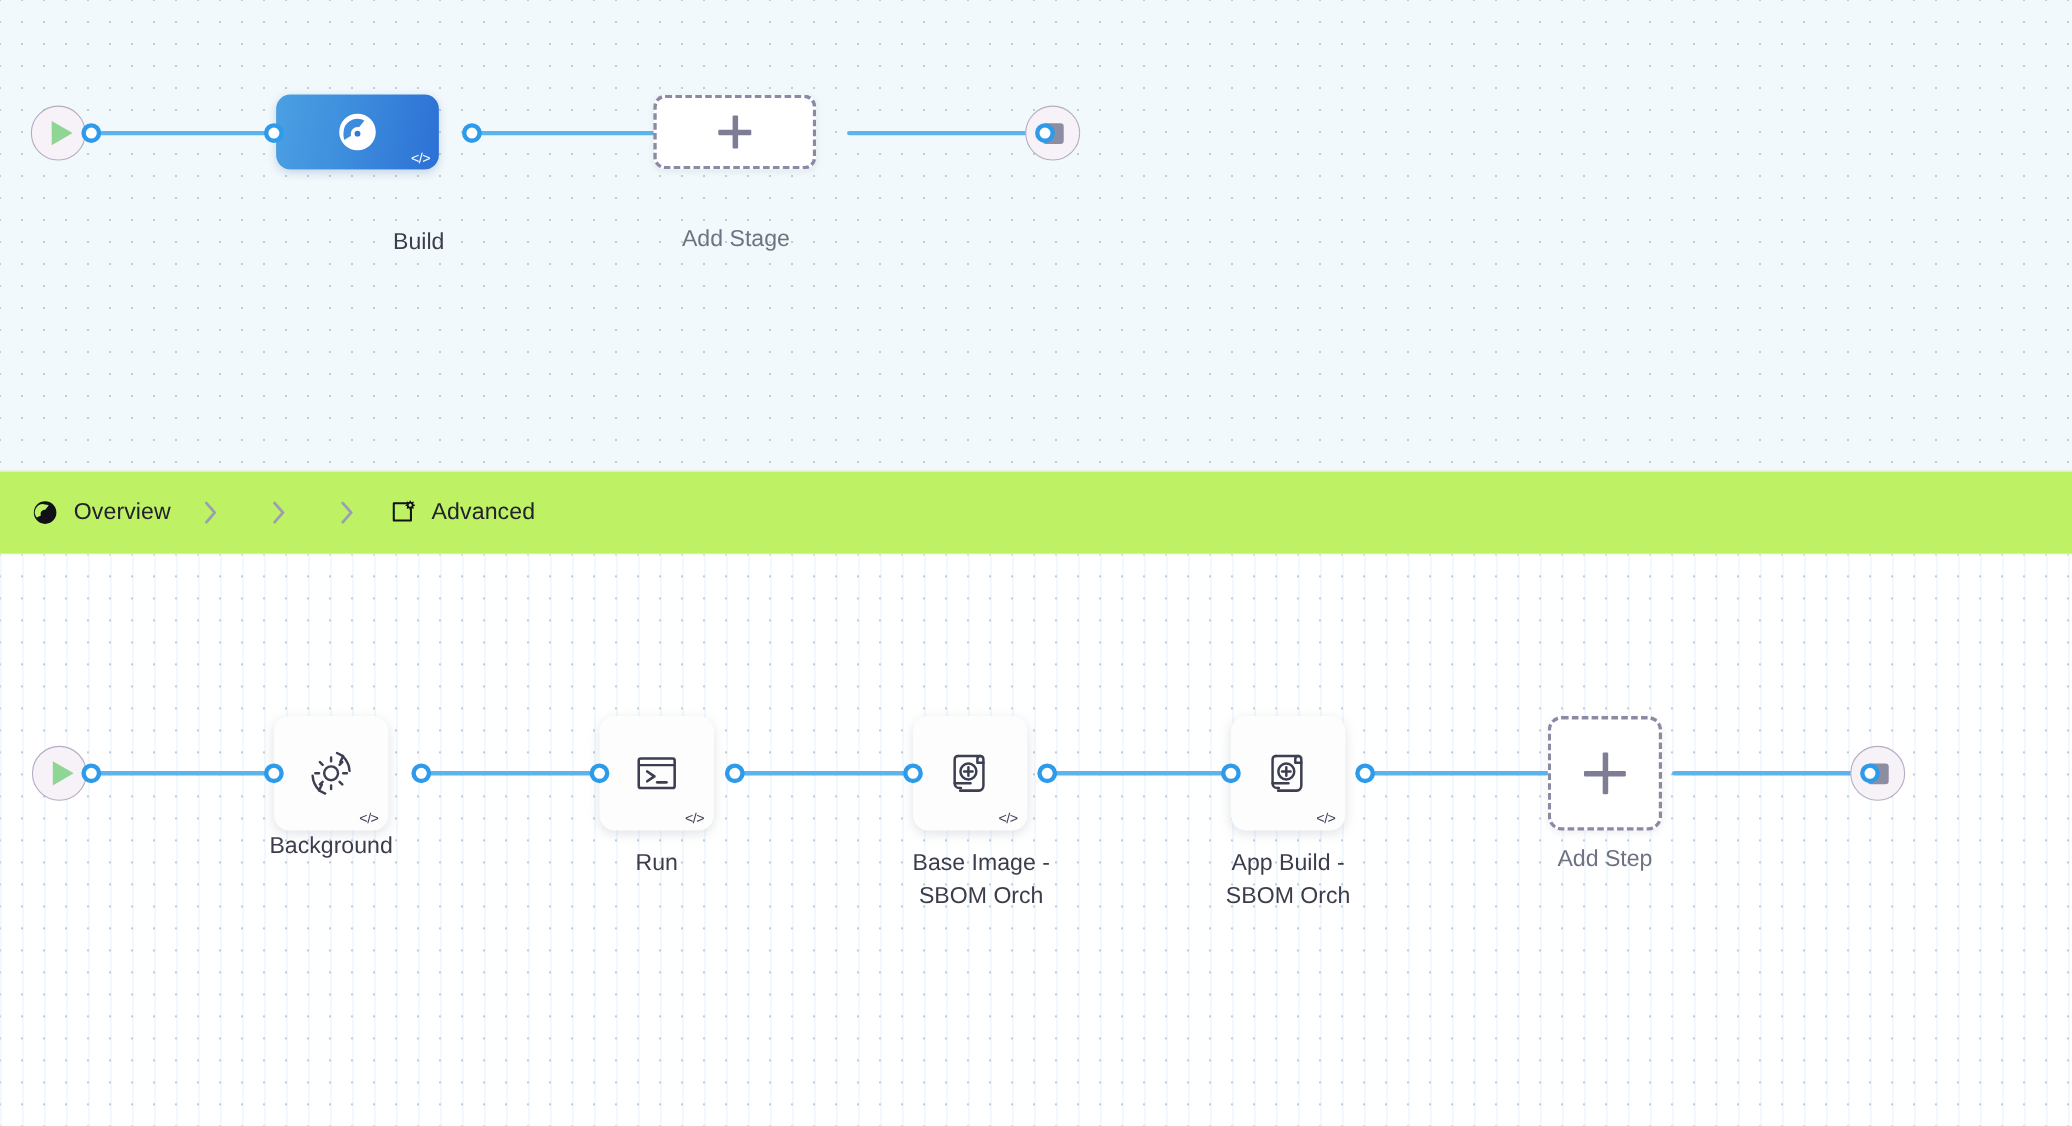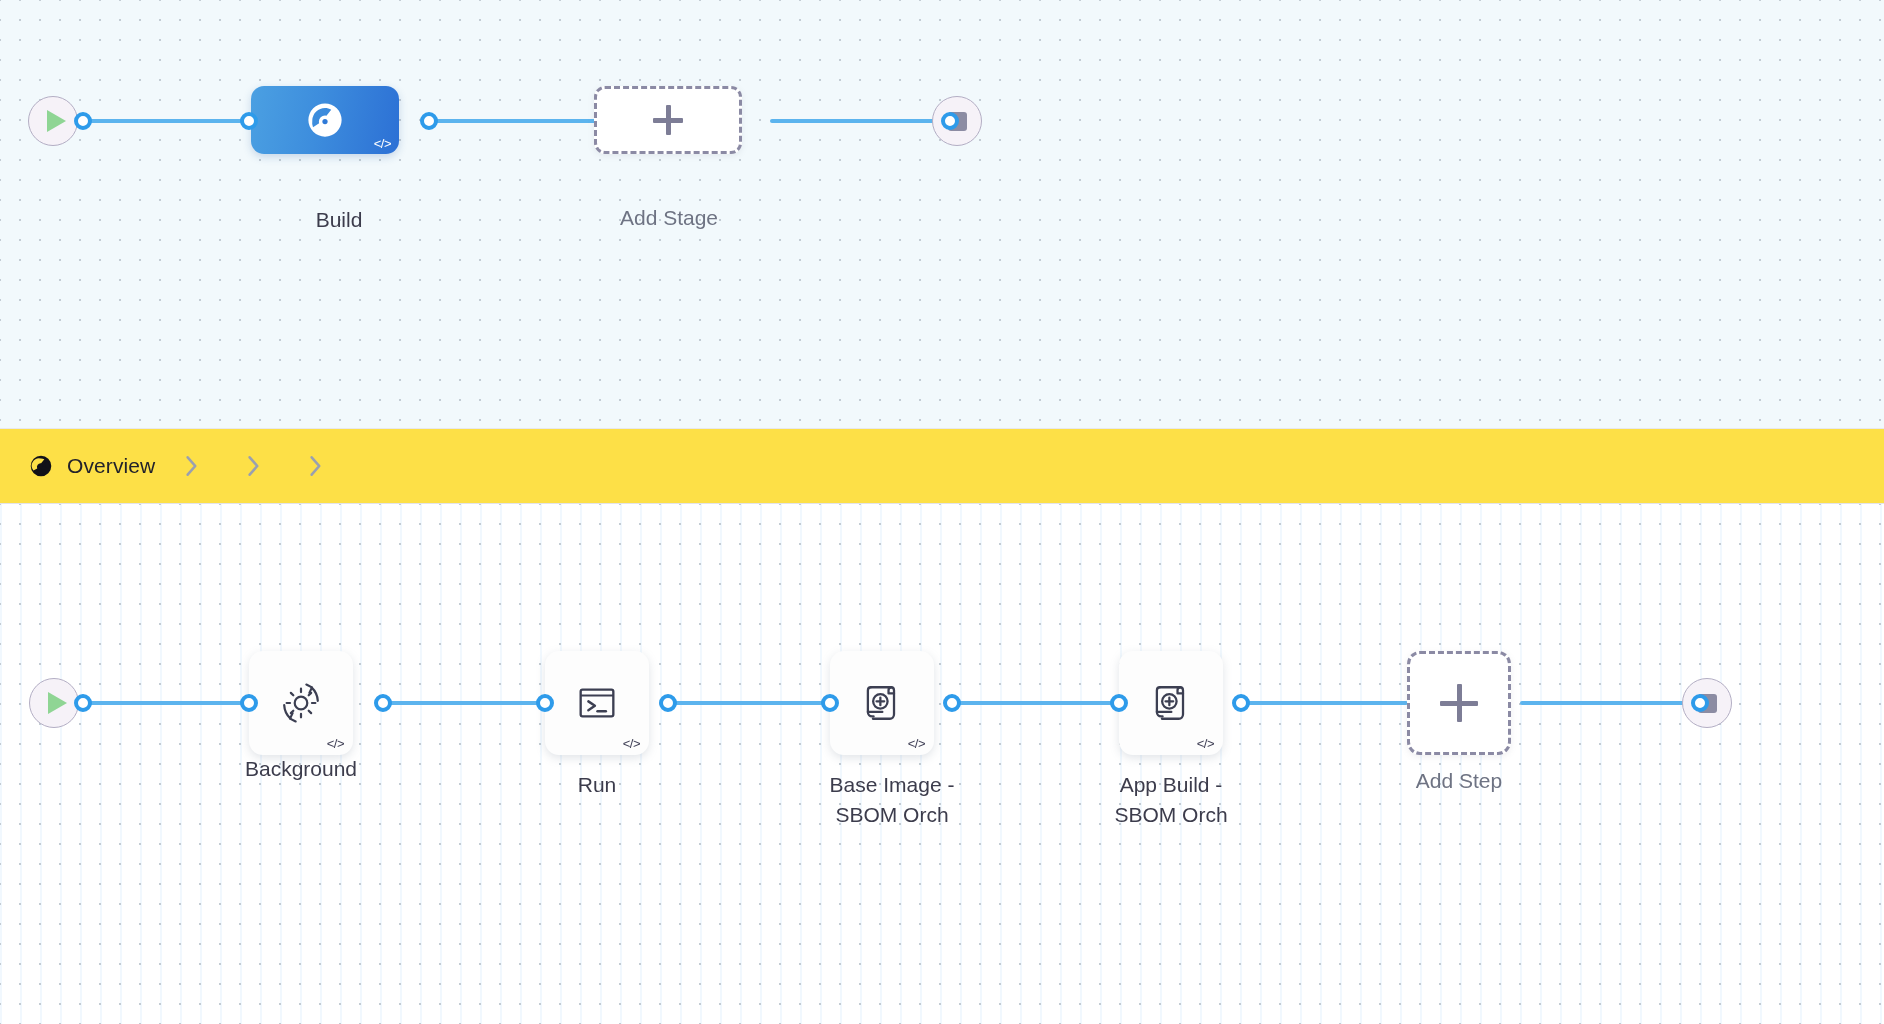--- a/index.html
+++ b/index.html
@@ -30,21 +30,21 @@
       radial-gradient(circle, #c3ccd4 1.3px, transparent 1.4px);
     background-size: 20px 20px;
     background-position: 10px 10px;
     overflow: hidden;
   }
 
   
   .tab-bar {
     position: relative;
     height: 76px;
-    background: #fde047;
+    background: #bef264;
     border-top: 1px solid #e8e8ec;
     border-bottom: 1px solid #e4e4ea;
     display: flex;
     align-items: center;
     padding-left: 22px;
     flex: none;
   }
 
   .tab {
     display: flex;
@@ -239,21 +239,21 @@
       <svg class="harness-icon" viewBox="0 0 48 48">
         <path d="M24 5a19 19 0 1 0 0 38 19 19 0 0 0 0-38Zm0 5.2c2.6 0 5 .7 7.1 2L25.6 19a6.8 6.8 0 0 0-1.6-.2 7 7 0 0 0-7 7 7 7 0 0 0 .3 2l-7 4.6A18 18 0 0 1 9.5 24 14.5 14.5 0 0 1 24 10.2Z" fill="#ffffff"></path>
         <path d="M36 16.5 30.6 21a7 7 0 0 1 .4 5l7 4.3a13.8 13.8 0 0 0-2-13.8Z" fill="#ffffff"></path>
         <path d="M28.8 31.3a7 7 0 0 1-8.4.3l-5.6 6.7A13.8 13.8 0 0 0 34.3 38Z" fill="#ffffff"></path>
         <circle cx="24" cy="25.8" r="4.6" fill="#ffffff"></circle>
         <circle cx="24" cy="25.8" r="3" fill="#2f7ad8"></circle>
       </svg>
       <span class="code-badge">&lt;/&gt;</span>
     </div>
     <div class="port" style="left:420px; top:112px;"></div>
-    <div class="node-label" style="left:245px; top:205px; width:188px;">Build</div>
+    <div class="node-label" style="left:216px; top:205px; width:188px;text-align:right;">Build</div>
 
     <div class="add-node stage" style="left:594px; top:86px;">
       <div class="plus"></div>
     </div>
     <div class="node-label muted" style="left:584px; top:203px; width:170px;">Add Stage</div>
 
     <div class="port" style="left:941px; top:112px;"></div>
     <div class="terminal" style="left:932px; top:96px;">
       <div class="stop-sq"></div>
     </div>
@@ -284,20 +284,28 @@
       </svg>
     </div>
 
 
     <div class="tab-sep">
       <svg viewBox="0 0 12 24">
         <path d="M2 4 L9 12 L2 20" fill="none" stroke="#9aa0b0" stroke-width="2.4" stroke-linecap="round" stroke-linejoin="round"></path>
       </svg>
     </div>
 
+    <div class="tab">
+      <svg class="tab-icon" viewBox="0 0 24 24">
+        <path d="M15.4 4.2H4.6v14.4h14.4V9" fill="none" stroke="#111118" stroke-width="1.7" stroke-linecap="round" stroke-linejoin="round"></path>
+        <circle cx="18.4" cy="5.8" r="2.1" fill="none" stroke="#111118" stroke-width="1.5"></circle>
+        <path d="M18.4 2.4v1M18.4 8.2v1M15 5.8h1M20.8 5.8h1M16 3.4l.7.7M20.1 7.5l.7.7M20.8 3.4l-.7.7M16.7 7.5l-.7.7" stroke="#111118" stroke-width="1.2" stroke-linecap="round"></path>
+      </svg>
+      <span class="tab-label">Advanced</span>
+    </div>
   </div>
 
   <div class="steps-canvas">
 
     <div class="edge" style="left:80px;   top:197px; width:170px;"></div>
     <div class="edge" style="left:380px;  top:197px; width:165px;"></div>
     <div class="edge" style="left:665px;  top:197px; width:165px;"></div>
     <div class="edge" style="left:950px;  top:197px; width:168px;"></div>
     <div class="edge" style="left:1238px; top:197px; width:170px;"></div>
     <div class="edge" style="left:1520px; top:197px; width:180px;"></div>

